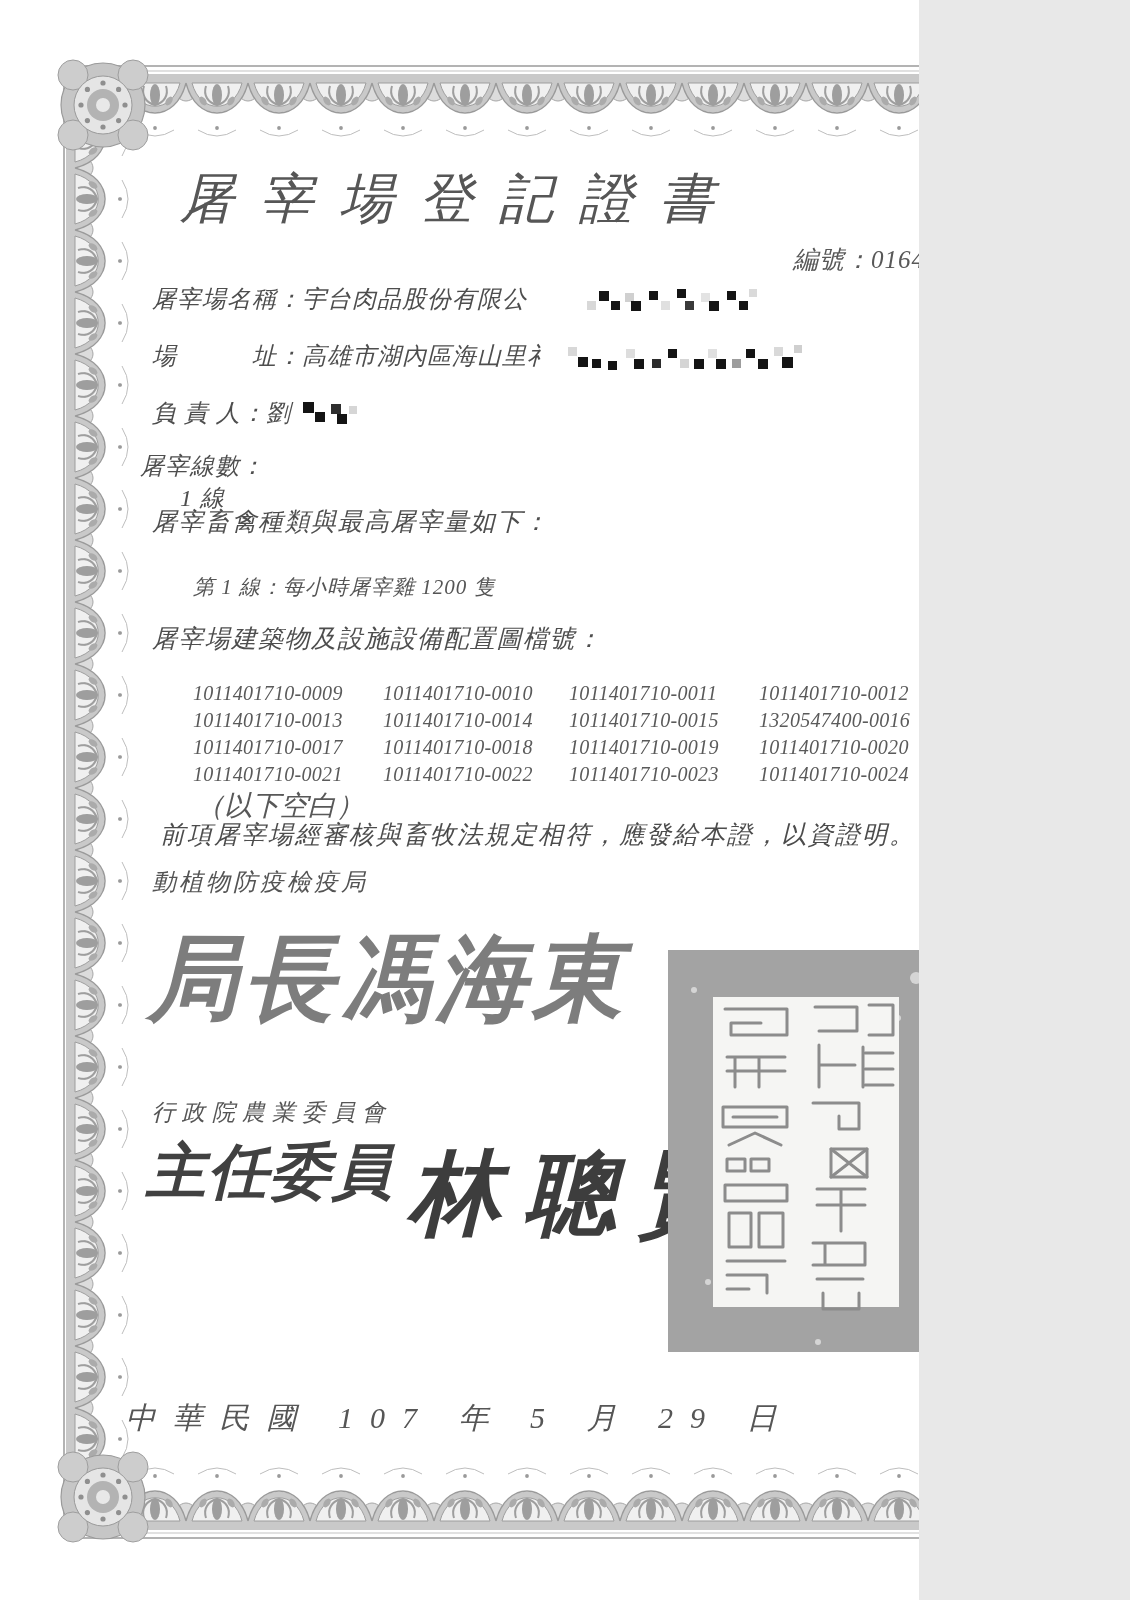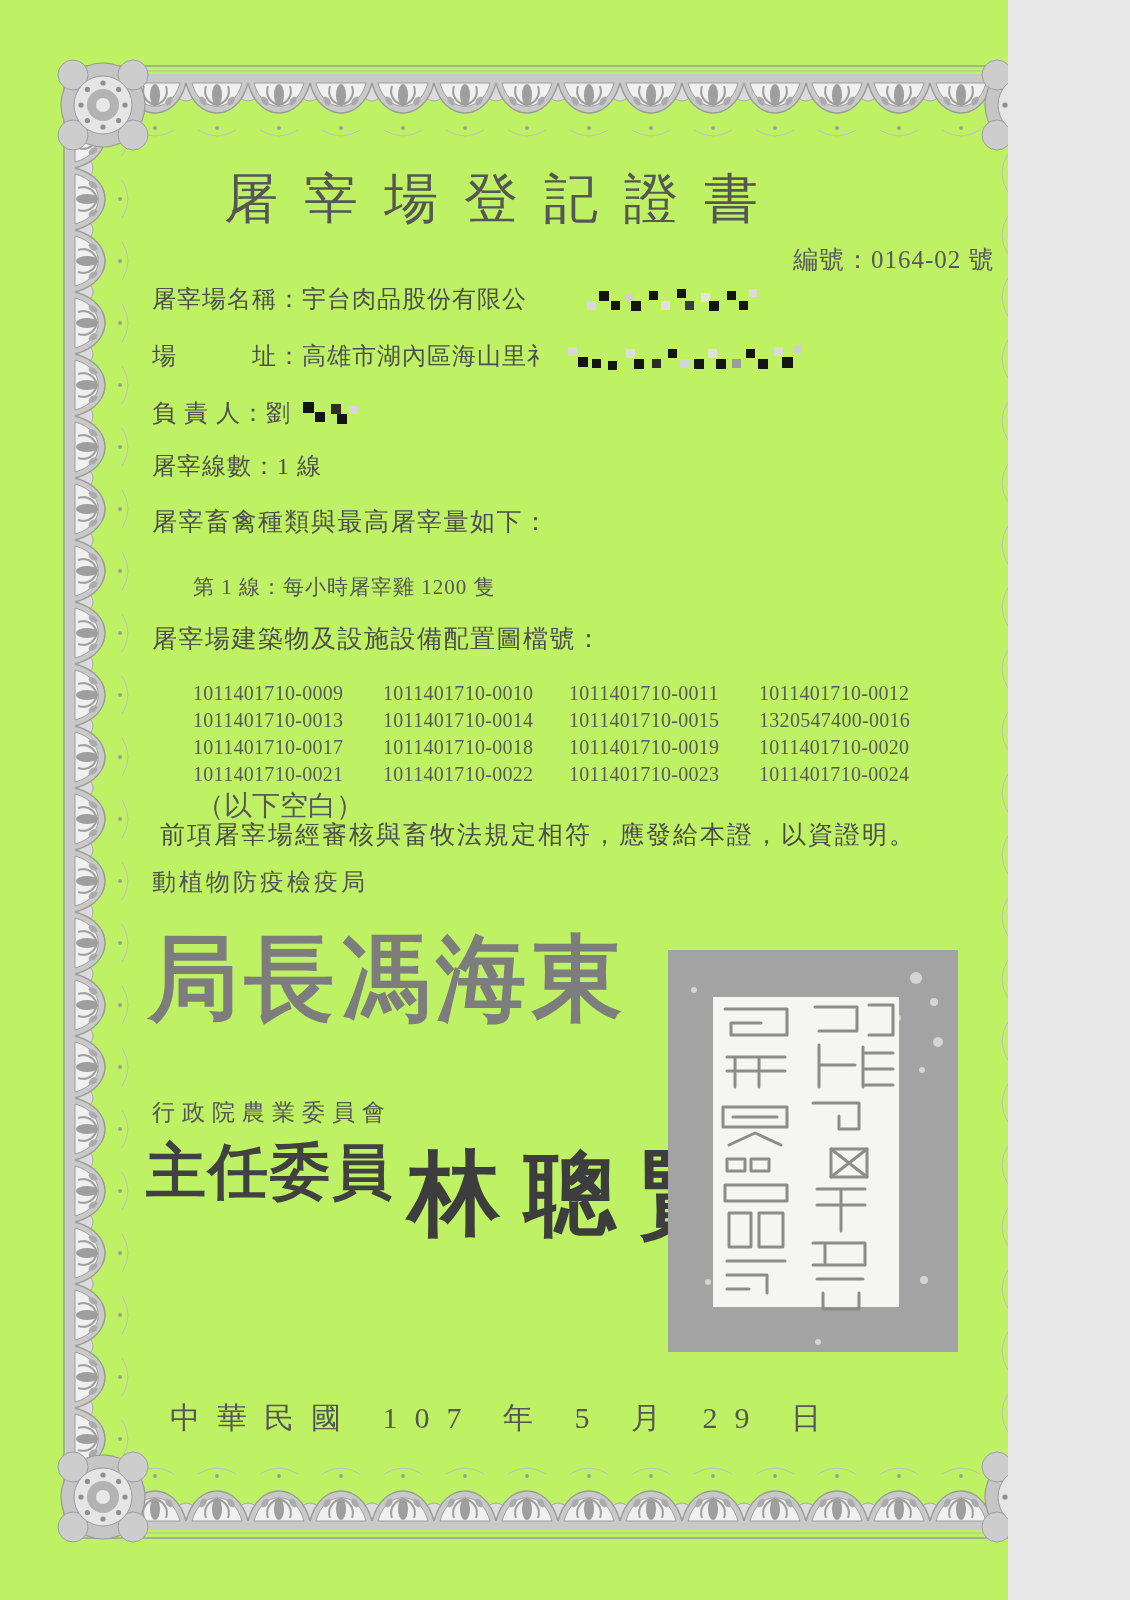--- a/index.html
+++ b/index.html
@@ -1,35 +1,36 @@
 <!DOCTYPE html>
 <html><head>
 <meta charset="utf-8">
 <style>
   html,body{margin:0;padding:0;background:#e8e8e8;}
   .page{
     position:relative;
-    width:1008px;height:1600px;
-    background:#bef264;
+    width:919px;height:1600px;
+    background:#ffffff;
     overflow:hidden;
     font-family:"Liberation Serif","DejaVu Serif",serif;
     color:#4a4a4a;
+    font-style:italic;
   }
   .frame-svg{position:absolute;left:0;top:0;pointer-events:none;}
   .line{position:absolute;white-space:nowrap;}
   .title{
     left:0;right:0;top:163px;text-align:center;
     font-size:54px;letter-spacing:26px;color:#565656;font-weight:400;
   }
   .serial{left:793px;top:243px;font-size:25px;letter-spacing:1px;color:#585858;}
   .field{display:flex;align-items:center;font-size:24px;letter-spacing:1px;color:#4e4e4e;}
   .f1{left:152px;top:283px;}
   .f2{left:152px;top:340px;}
   .f3{left:152px;top:397px;}
-  .f4{left:152px;top:450px;}
+  .f4{left:140px;top:450px;flex-direction:column;}
   .mosaic{display:inline-block;}
   .m1{margin-left:58px;}
   .m2{margin-left:16px;}
   .m3{margin-left:10px;}
   .cap-heading{left:152px;top:505px;font-size:25px;letter-spacing:1.5px;color:#4e4e4e;}
   .cap-line{left:193px;top:573px;font-size:21px;letter-spacing:1px;color:#555;}
   .layout-heading{left:152px;top:622px;font-size:25px;letter-spacing:1.5px;color:#4e4e4e;}
   .grid{
     position:absolute;left:193px;top:680px;width:730px;
     display:grid;grid-template-columns:190px 186px 190px auto;

